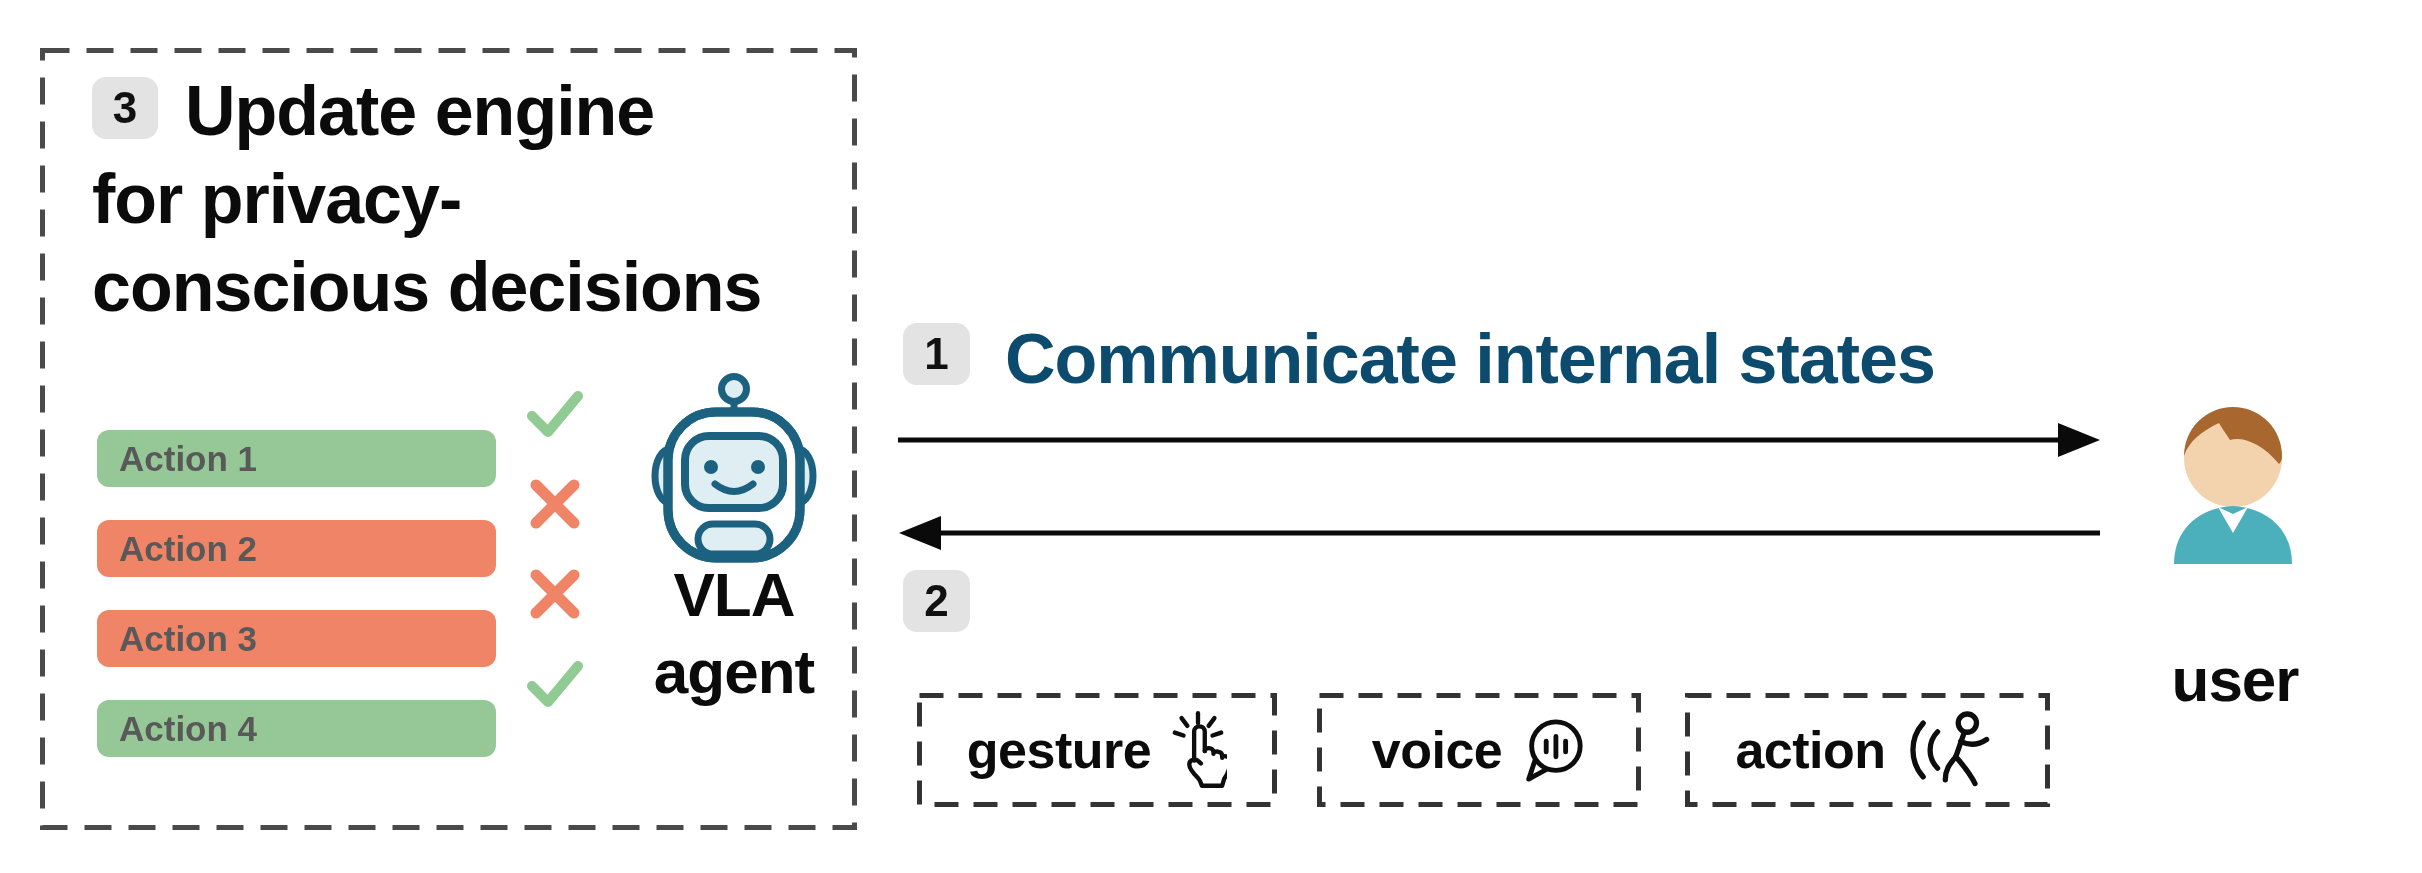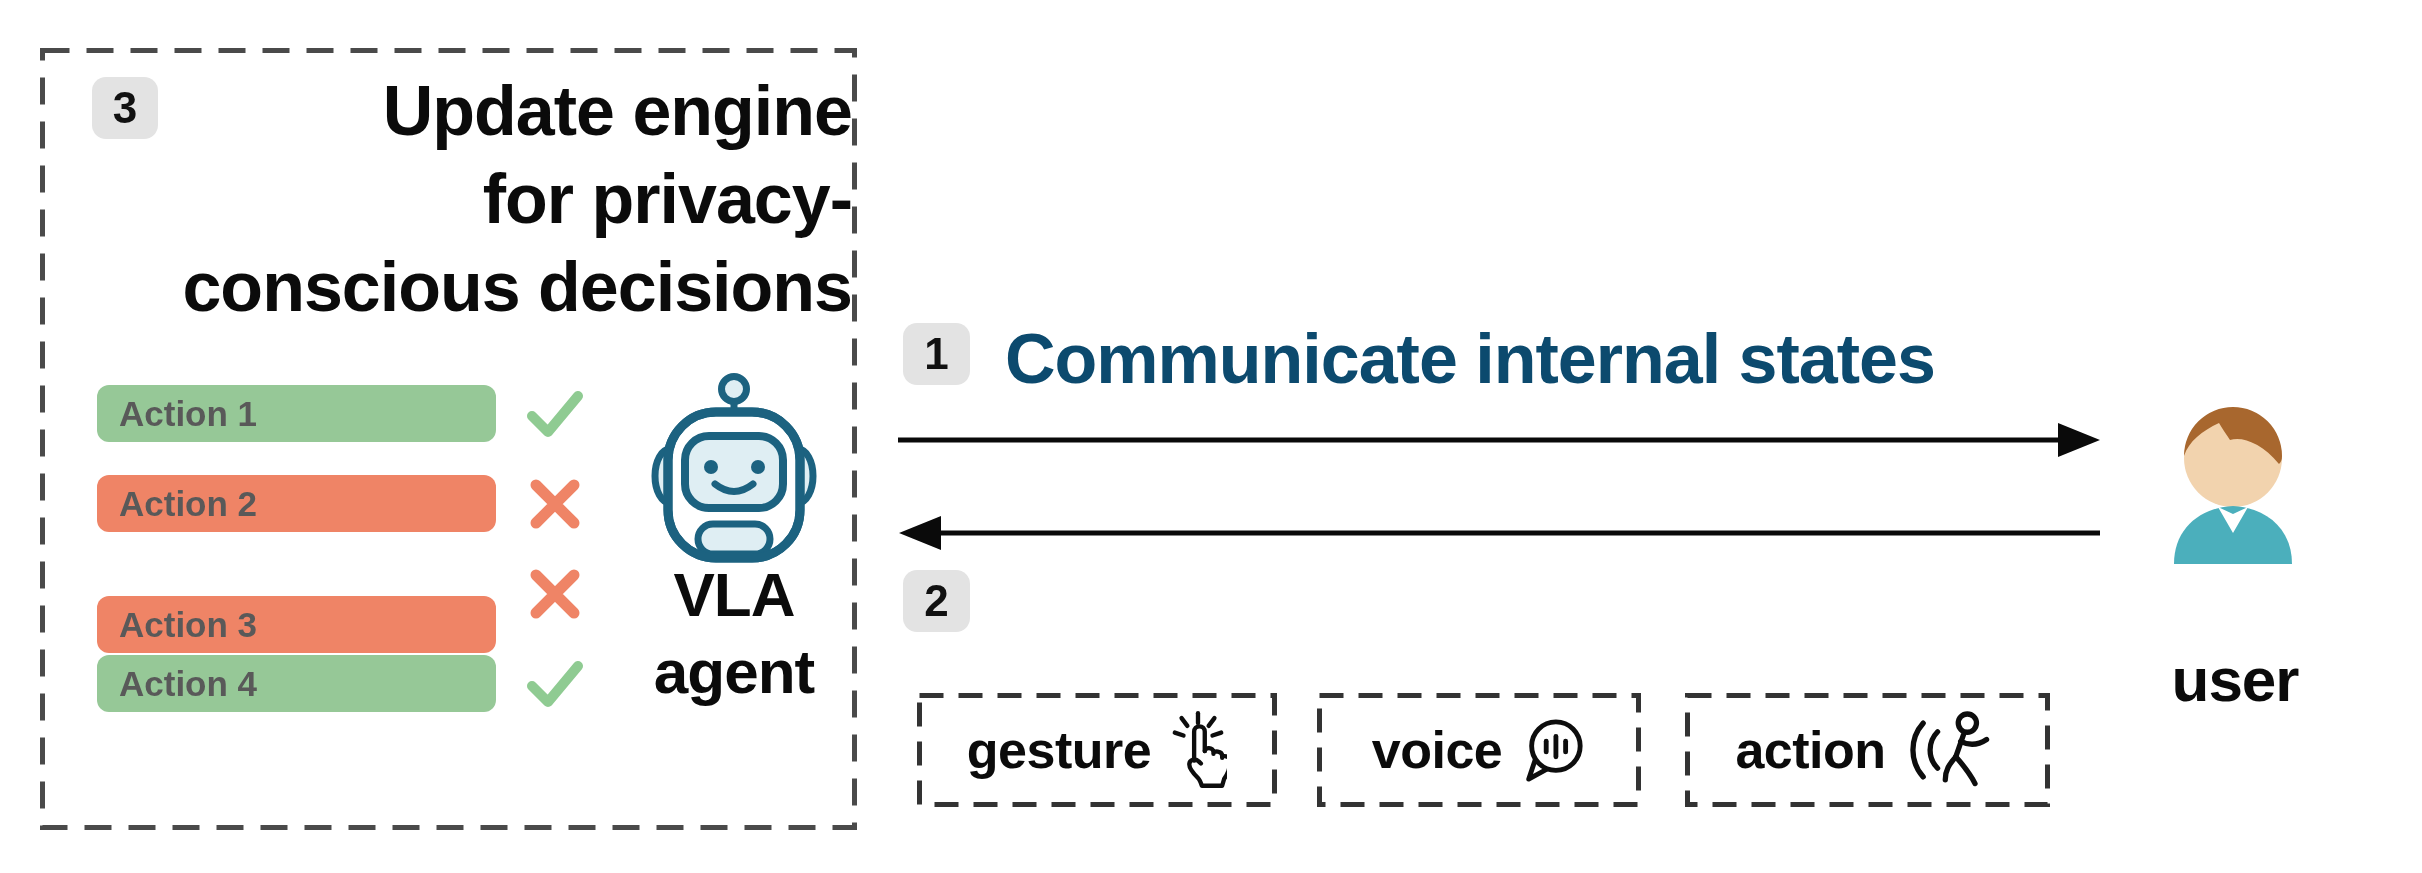--- a/index.html
+++ b/index.html
@@ -12,28 +12,28 @@
   #diagram-layer{position:absolute;left:0;top:0;pointer-events:none;}
   
   .badge{
     position:absolute;background:#E3E3E3;border-radius:14px;
     display:flex;align-items:center;justify-content:center;
     font-weight:700;font-size:44px;color:#111;
   }
   
   #panel-title{
     position:absolute;left:92px;top:67px;width:760px;
-    font-size:70px;font-weight:700;line-height:88px;letter-spacing:-1px;color:#0b0b0b;text-align:right;
+    font-size:70px;font-weight:700;line-height:88px;letter-spacing:-1px;color:#0b0b0b;
   }
   #panel-title .line1{text-indent:93px;}
   
   .action-bar{
     position:absolute;left:97px;width:399px;height:57px;border-radius:12px;
     display:flex;align-items:center;padding-left:22px;box-sizing:border-box;
-    font-size:35px;font-weight:700;color:#595959;
+    font-size:35px;font-weight:700;color:#595959;margin-top:45px;
   }
   .action-bar.approved{background:#96C897;}
   .action-bar.rejected{background:#EF8466;border-radius:12px;}
   .verdict-mark{
     position:absolute;left:524px;width:62px;height:62px;
     display:flex;align-items:center;justify-content:center;
   }
   
   #agent-label{
     position:absolute;left:643px;top:556px;width:182px;text-align:center;
@@ -98,21 +98,21 @@
 
   <div class="action-bar rejected" style="top:475px;">
     <span>Action 2</span>
   </div>
   <div class="verdict-mark" style="top:473px;">
     <svg width="54" height="54" viewBox="0 0 54 54">
         <path d="M8,8 L46,46 M46,8 L8,46" fill="none" stroke="#EF8466" stroke-width="11" stroke-linecap="round"></path>
       </svg>
   </div>
 
-  <div class="action-bar rejected" style="top:596px;text-align:center;">
+  <div class="action-bar rejected" style="top:565px;text-align:center;">
     <span>Action 3</span>
   </div>
   <div class="verdict-mark" style="top:563px;">
     <svg width="54" height="54" viewBox="0 0 54 54">
         <path d="M8,8 L46,46 M46,8 L8,46" fill="none" stroke="#EF8466" stroke-width="11" stroke-linecap="round"></path>
       </svg>
   </div>
 
   <div class="action-bar approved" style="top:655px;">
     <span>Action 4</span>

